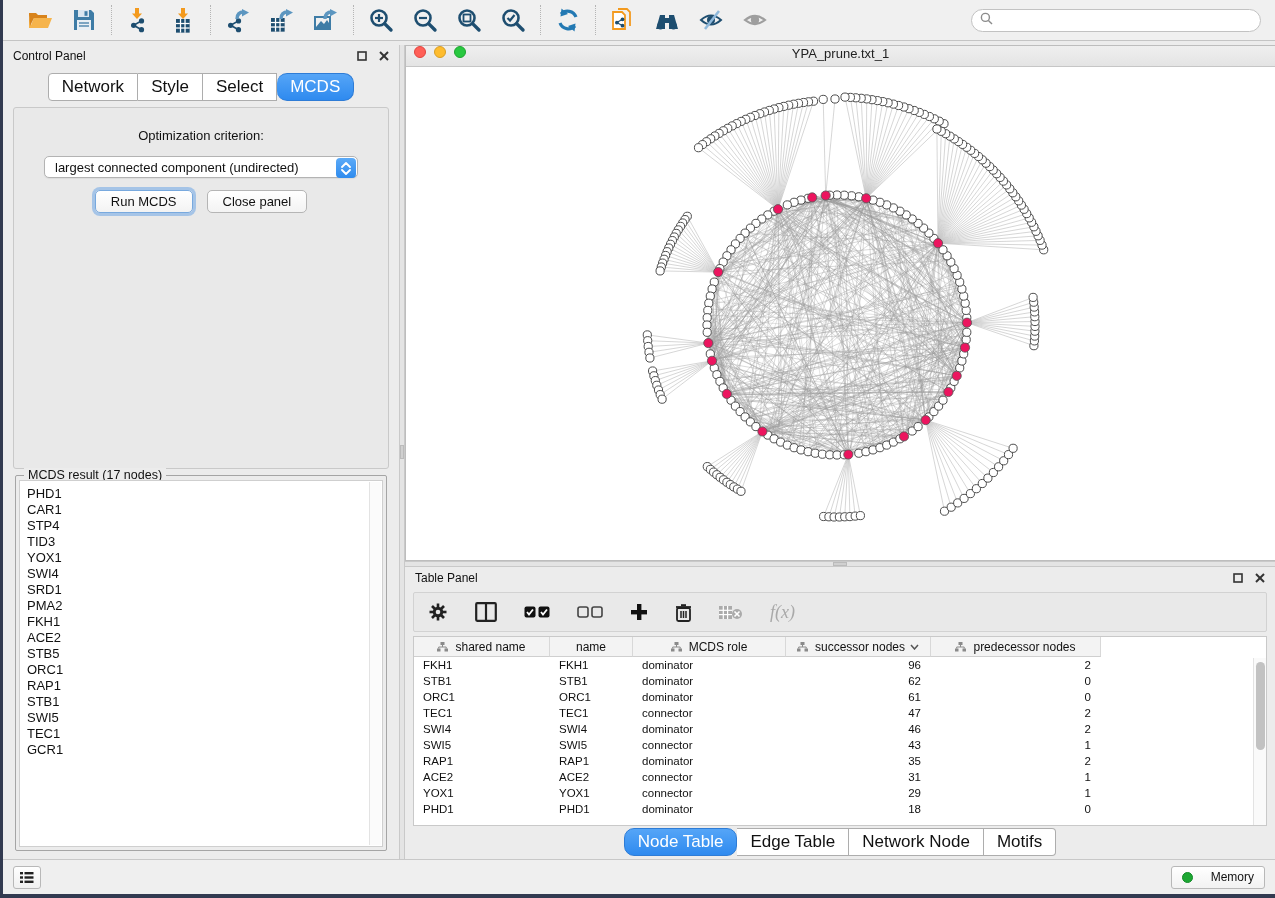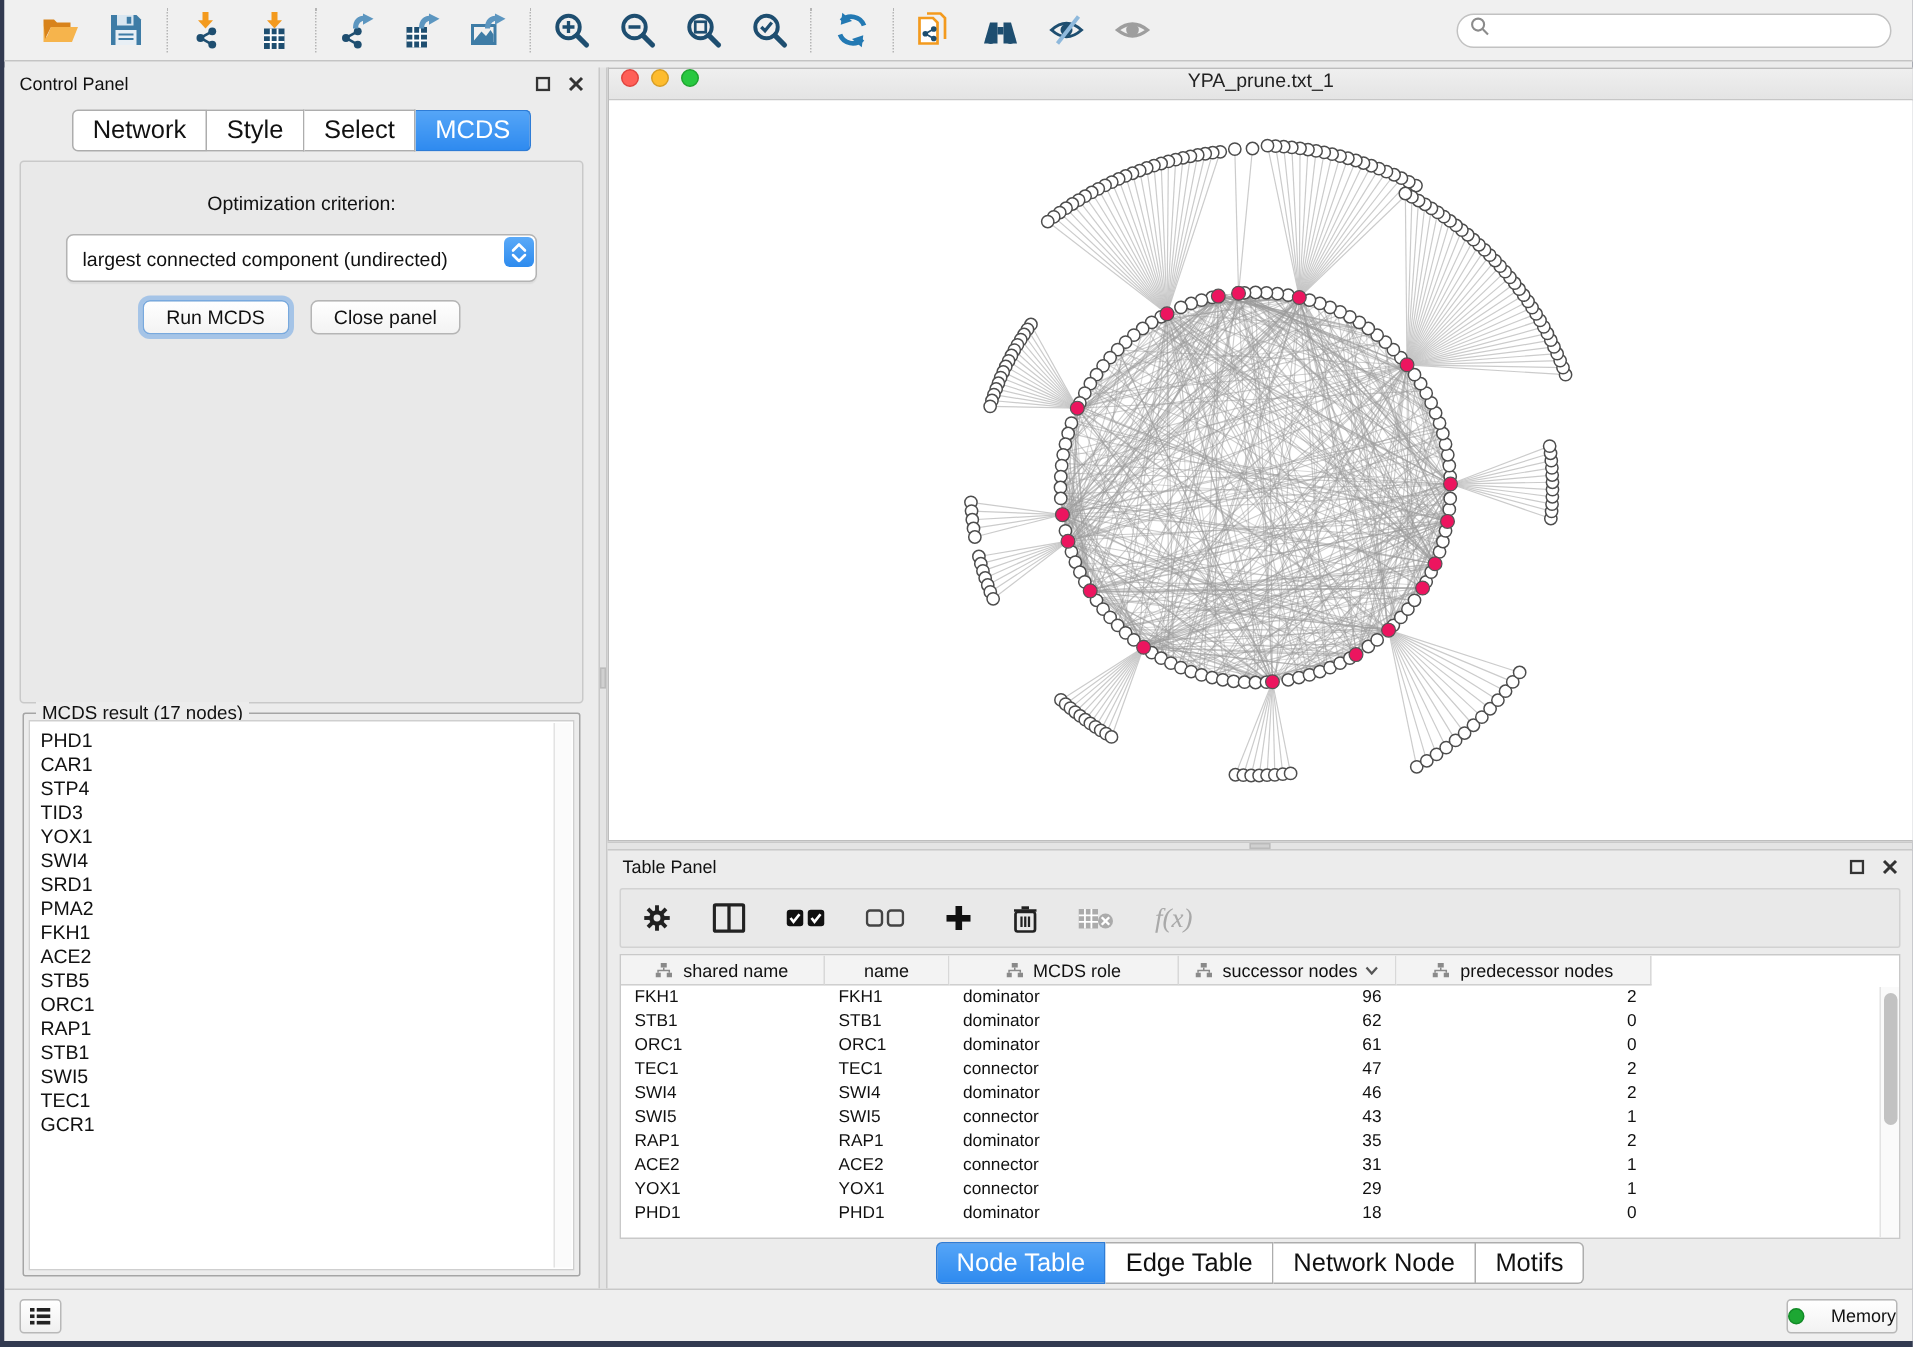--- a/index.html
+++ b/index.html
@@ -28,26 +28,26 @@
   .panel-titlebar { height:22px; display:flex; align-items:center; padding:0 10px; font-size:12px; color:#111; }
   .panel-title { flex:1; }
   .panel-wicons { display:flex; gap:12px; align-items:center; }
   .panel-wicons svg { display:block; cursor:pointer; }
 
   .cp-tabs { display:flex; justify-content:center; margin:6px 0 2px; }
   .seg { border:1px solid #ADADAD; border-left:none; background:#fff; font-size:17px;
     padding:3px 13px; color:#111; cursor:pointer; }
   .seg:first-child { border-left:1px solid #ADADAD; border-radius:4px 0 0 4px; }
   .seg:last-child { border-radius:0 4px 4px 0; }
-  .seg.selected { background:linear-gradient(#55A5F7,#2E8AEF); color:#fff; border-color:#2E7CD6; }
+  .seg.selected { background:linear-gradient(#55A5F7,#2E8AEF); color:#fff; border-color:#2E7CD6;border-radius:10px; }
 
   .cp-subpanel { margin:4px 10px 0; height:362px; background:#E9E9E9;
     border:1px solid #C9C9C9; border-radius:3px; padding-top:20px; }
   .opt-label { text-align:center; font-size:13px; color:#111; }
-  .select-box { position:relative; width:314px; margin:13px auto 0; height:32px; background:#fff;
+  .select-box { position:relative; width:314px; margin:13px auto 0; height:22px; background:#fff;
     border:1px solid #B3B3B3; border-radius:5px; font-size:13px; color:#111;
     display:flex; align-items:center; padding:0 26px 0 10px; cursor:pointer;
     box-shadow:0 1px 1px rgba(0,0,0,.06); }
   .select-stepper { position:absolute; right:1px; top:1px; width:20px; height:20px; border-radius:4px;
     background:linear-gradient(#5BAAF8,#2E8BEE); display:flex; flex-direction:column;
     align-items:center; justify-content:center; gap:1px; }
   .cp-buttons { display:flex; justify-content:center; gap:14px; margin-top:12px; }
   .btn { background:linear-gradient(#ffffff,#F3F3F3); border:1px solid #B5B5B5; border-radius:5px;
     font-size:13px; color:#111; padding:3px 15px; cursor:pointer; }
   .btn.focus-ring { border-color:#78A9DE; box-shadow:0 0 0 3px rgba(110,165,230,.55); }
@@ -110,21 +110,21 @@
 
   .tp-tabs { height:26px; flex:0 0 26px; display:flex; justify-content:center; align-items:center; margin:3px 0 4px; }
 
   
   .status-bar { height:35px; flex:0 0 35px; background:#EFEFEF; border-top:1px solid #C8C8C8;
     display:flex; align-items:center; padding:0 10px; }
   .sb-left-btn { width:28px; height:23px; background:linear-gradient(#fff,#F0F0F0);
     border:1px solid #B8B8B8; border-radius:3px; display:flex; align-items:center; justify-content:center; cursor:pointer; }
   .sb-spacer { flex:1; }
   .memory-btn { height:23px; background:linear-gradient(#fff,#F2F2F2); border:1px solid #B8B8B8;
-    border-radius:3px; display:flex; align-items:center; gap:18px; padding:0 0; font-size:12px; color:#111; cursor:pointer; }
+    border-radius:3px; display:flex; align-items:center; gap:18px; padding:0 10px; font-size:12px; color:#111; cursor:pointer; }
   .mem-dot { width:11px; height:11px; border-radius:50%; background:#1DA733; border:1px solid #128A27; }
 </style>
 </head>
 <body>
 
 <div class="app">
 
   <div class="main-toolbar">
     <div id="tb-groups" style="display:flex;align-items:center;">
         <span class="tb-group">

